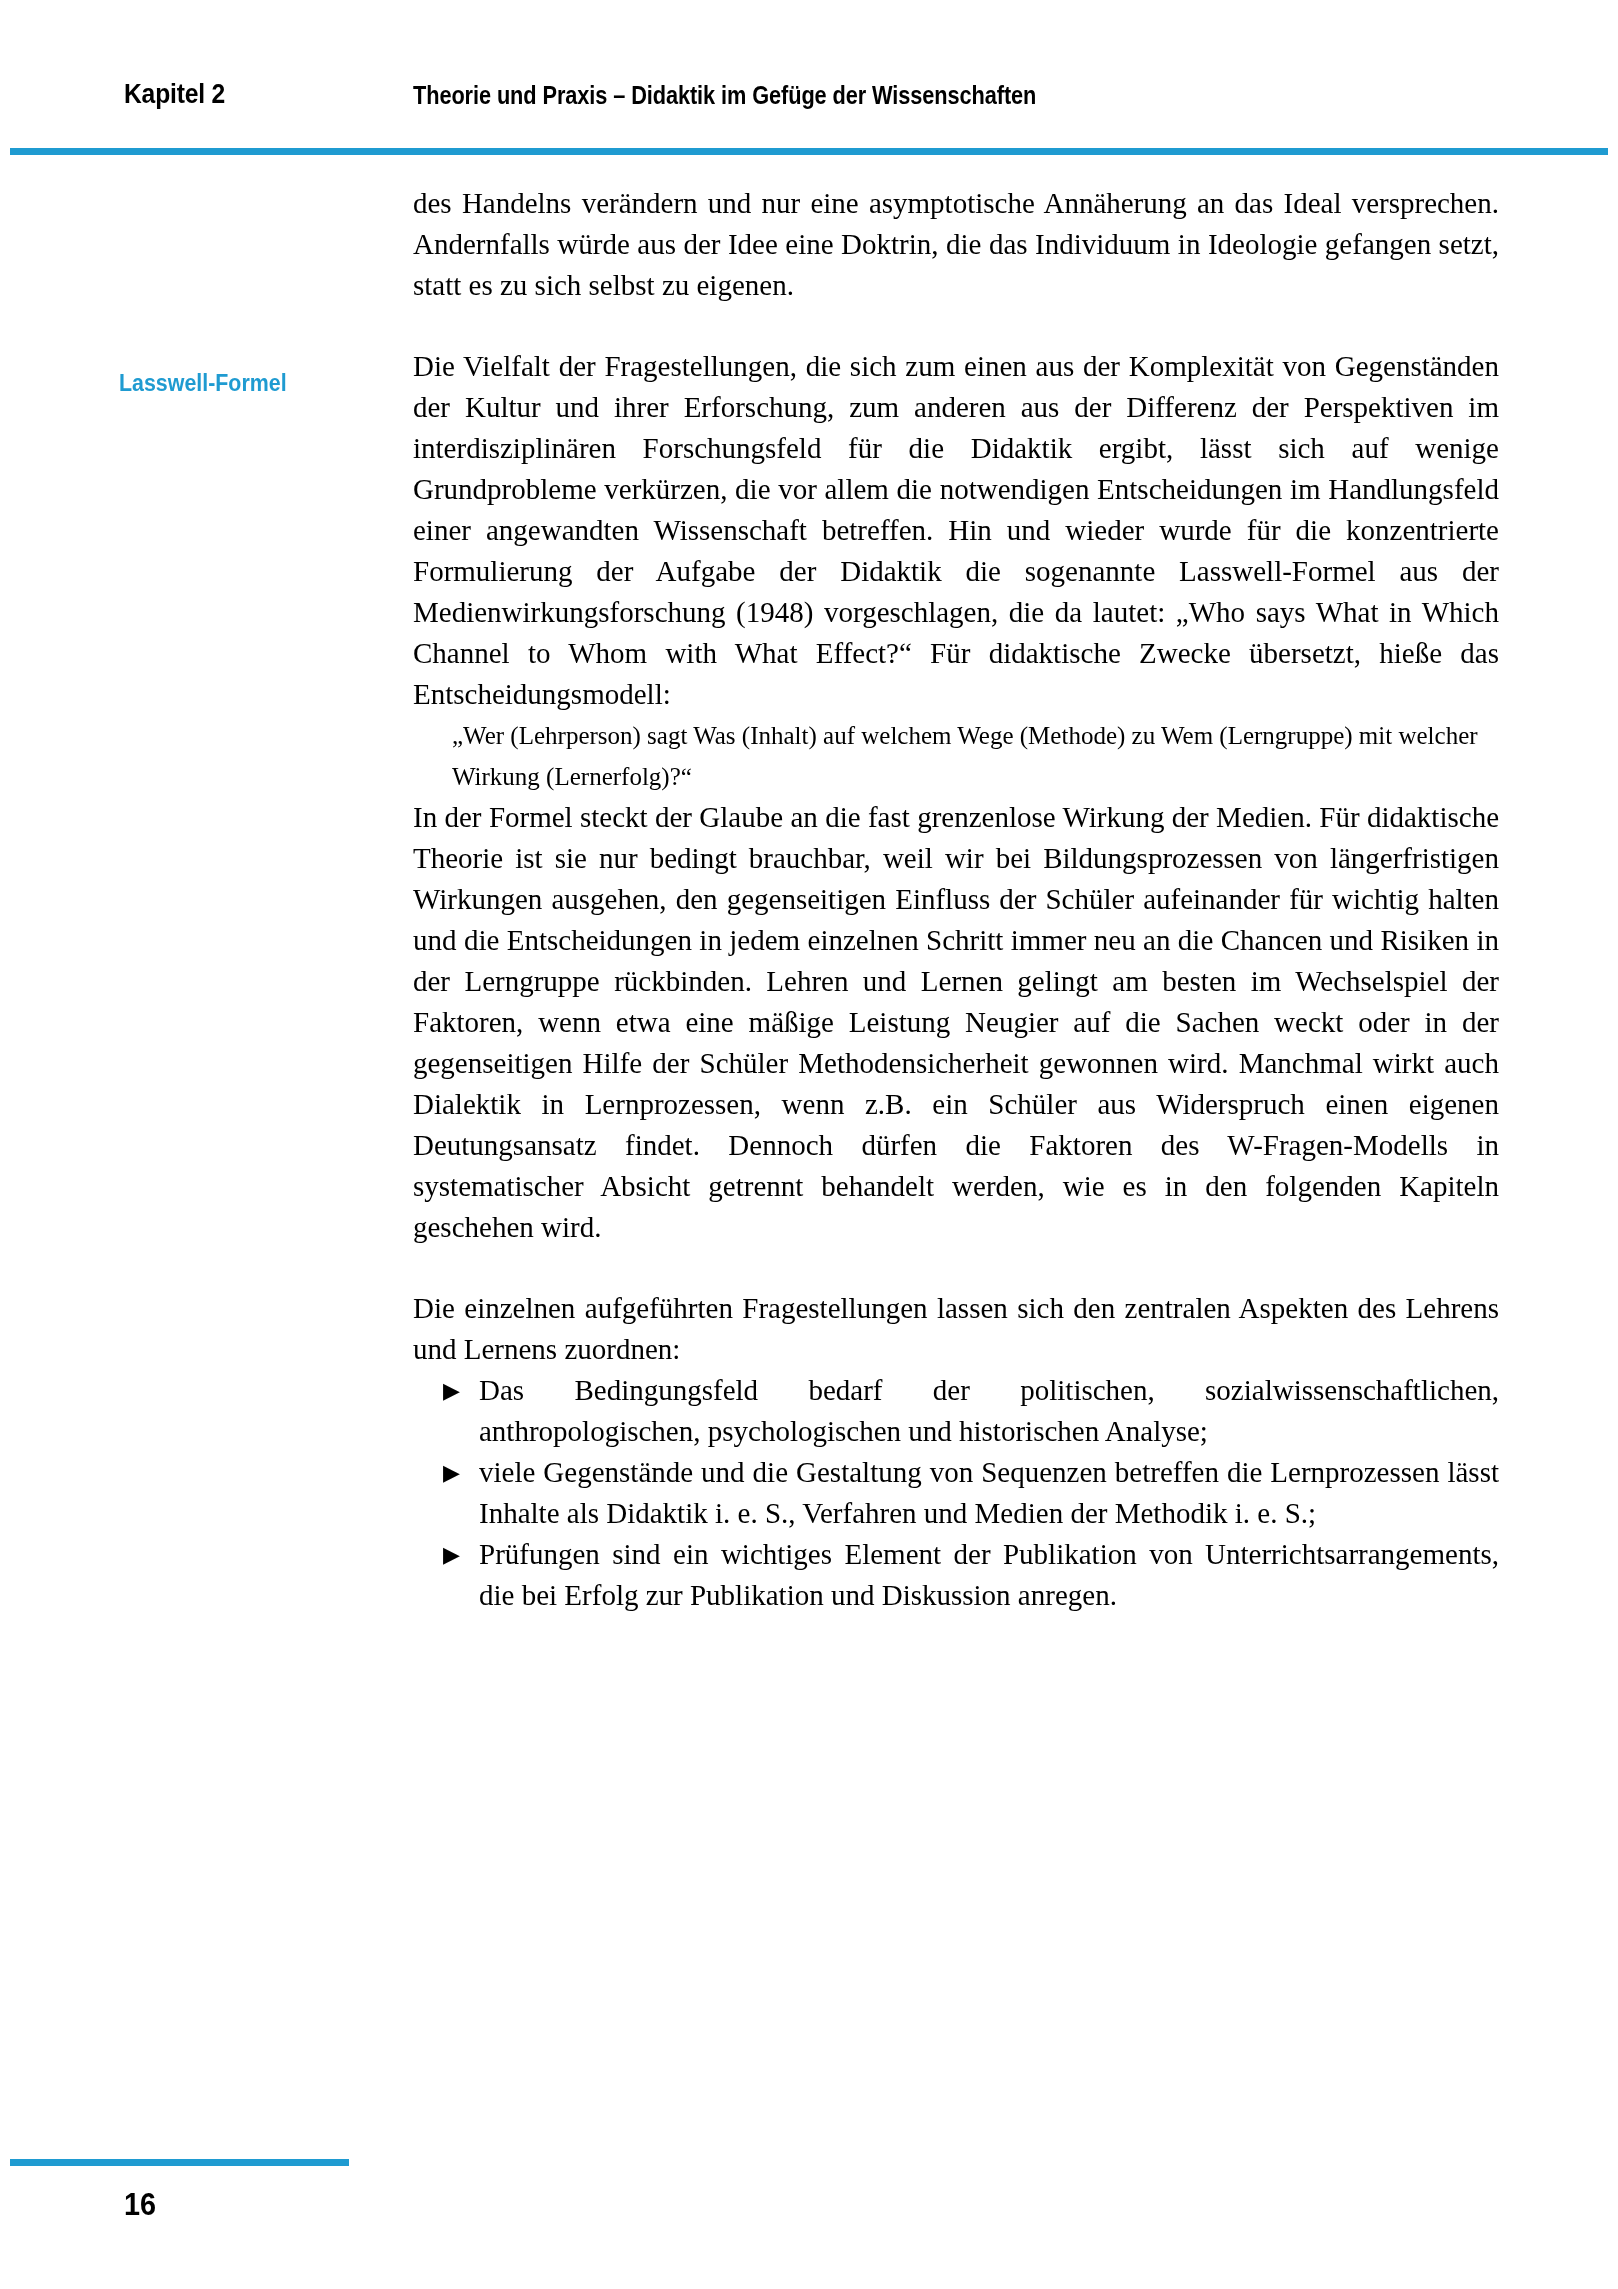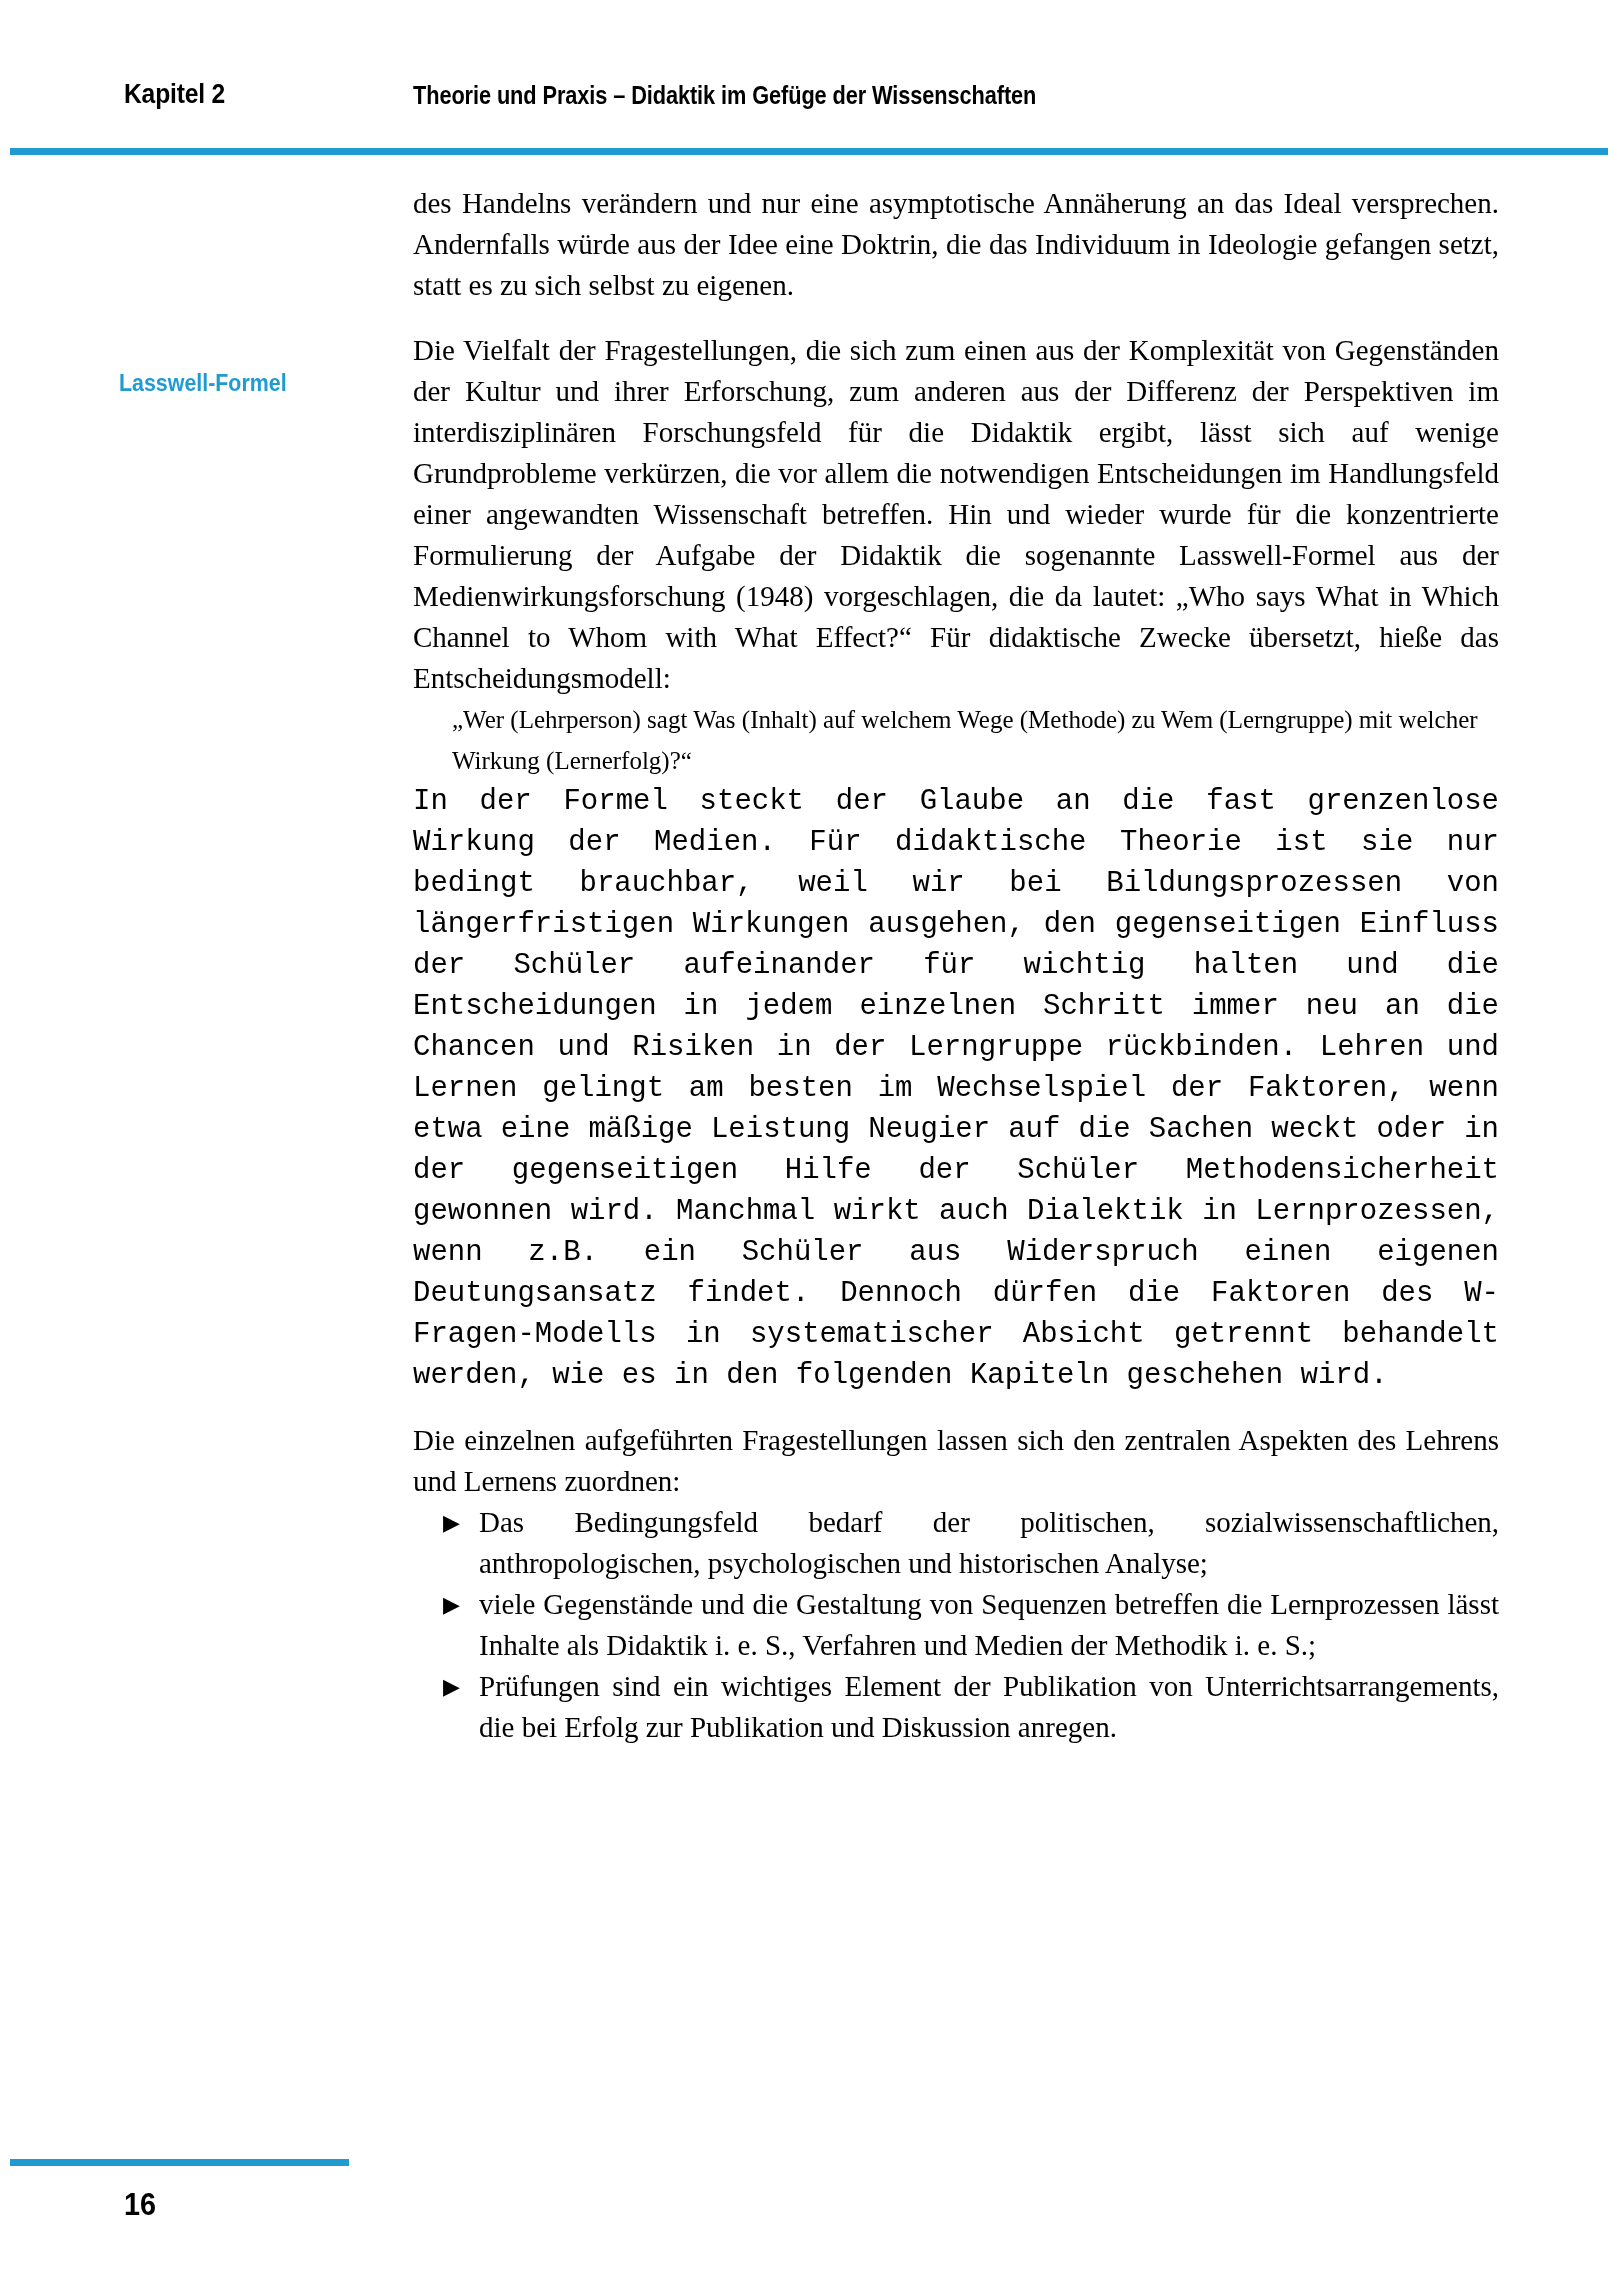--- a/index.html
+++ b/index.html
@@ -90,25 +90,24 @@
   .body-par {
     font-size: 29px;
     line-height: 41px;
     text-align: justify;
     text-justify: inter-word;
     color: #000000;
     margin: 0;
     hyphens: manual;
   }
   .body-par.gap-before {
-    margin-top: 24px;
+    margin-top: 40px;
   }
   .body-par.tight {
     margin-top: 0;
-    font-family: Liberation Mono, monospace;
   }
   .quote-block {
     font-size: 25px;
     line-height: 41px;
     text-align: left;
     color: #000000;
     margin: 0;
     padding-left: 39px;
   }
 

